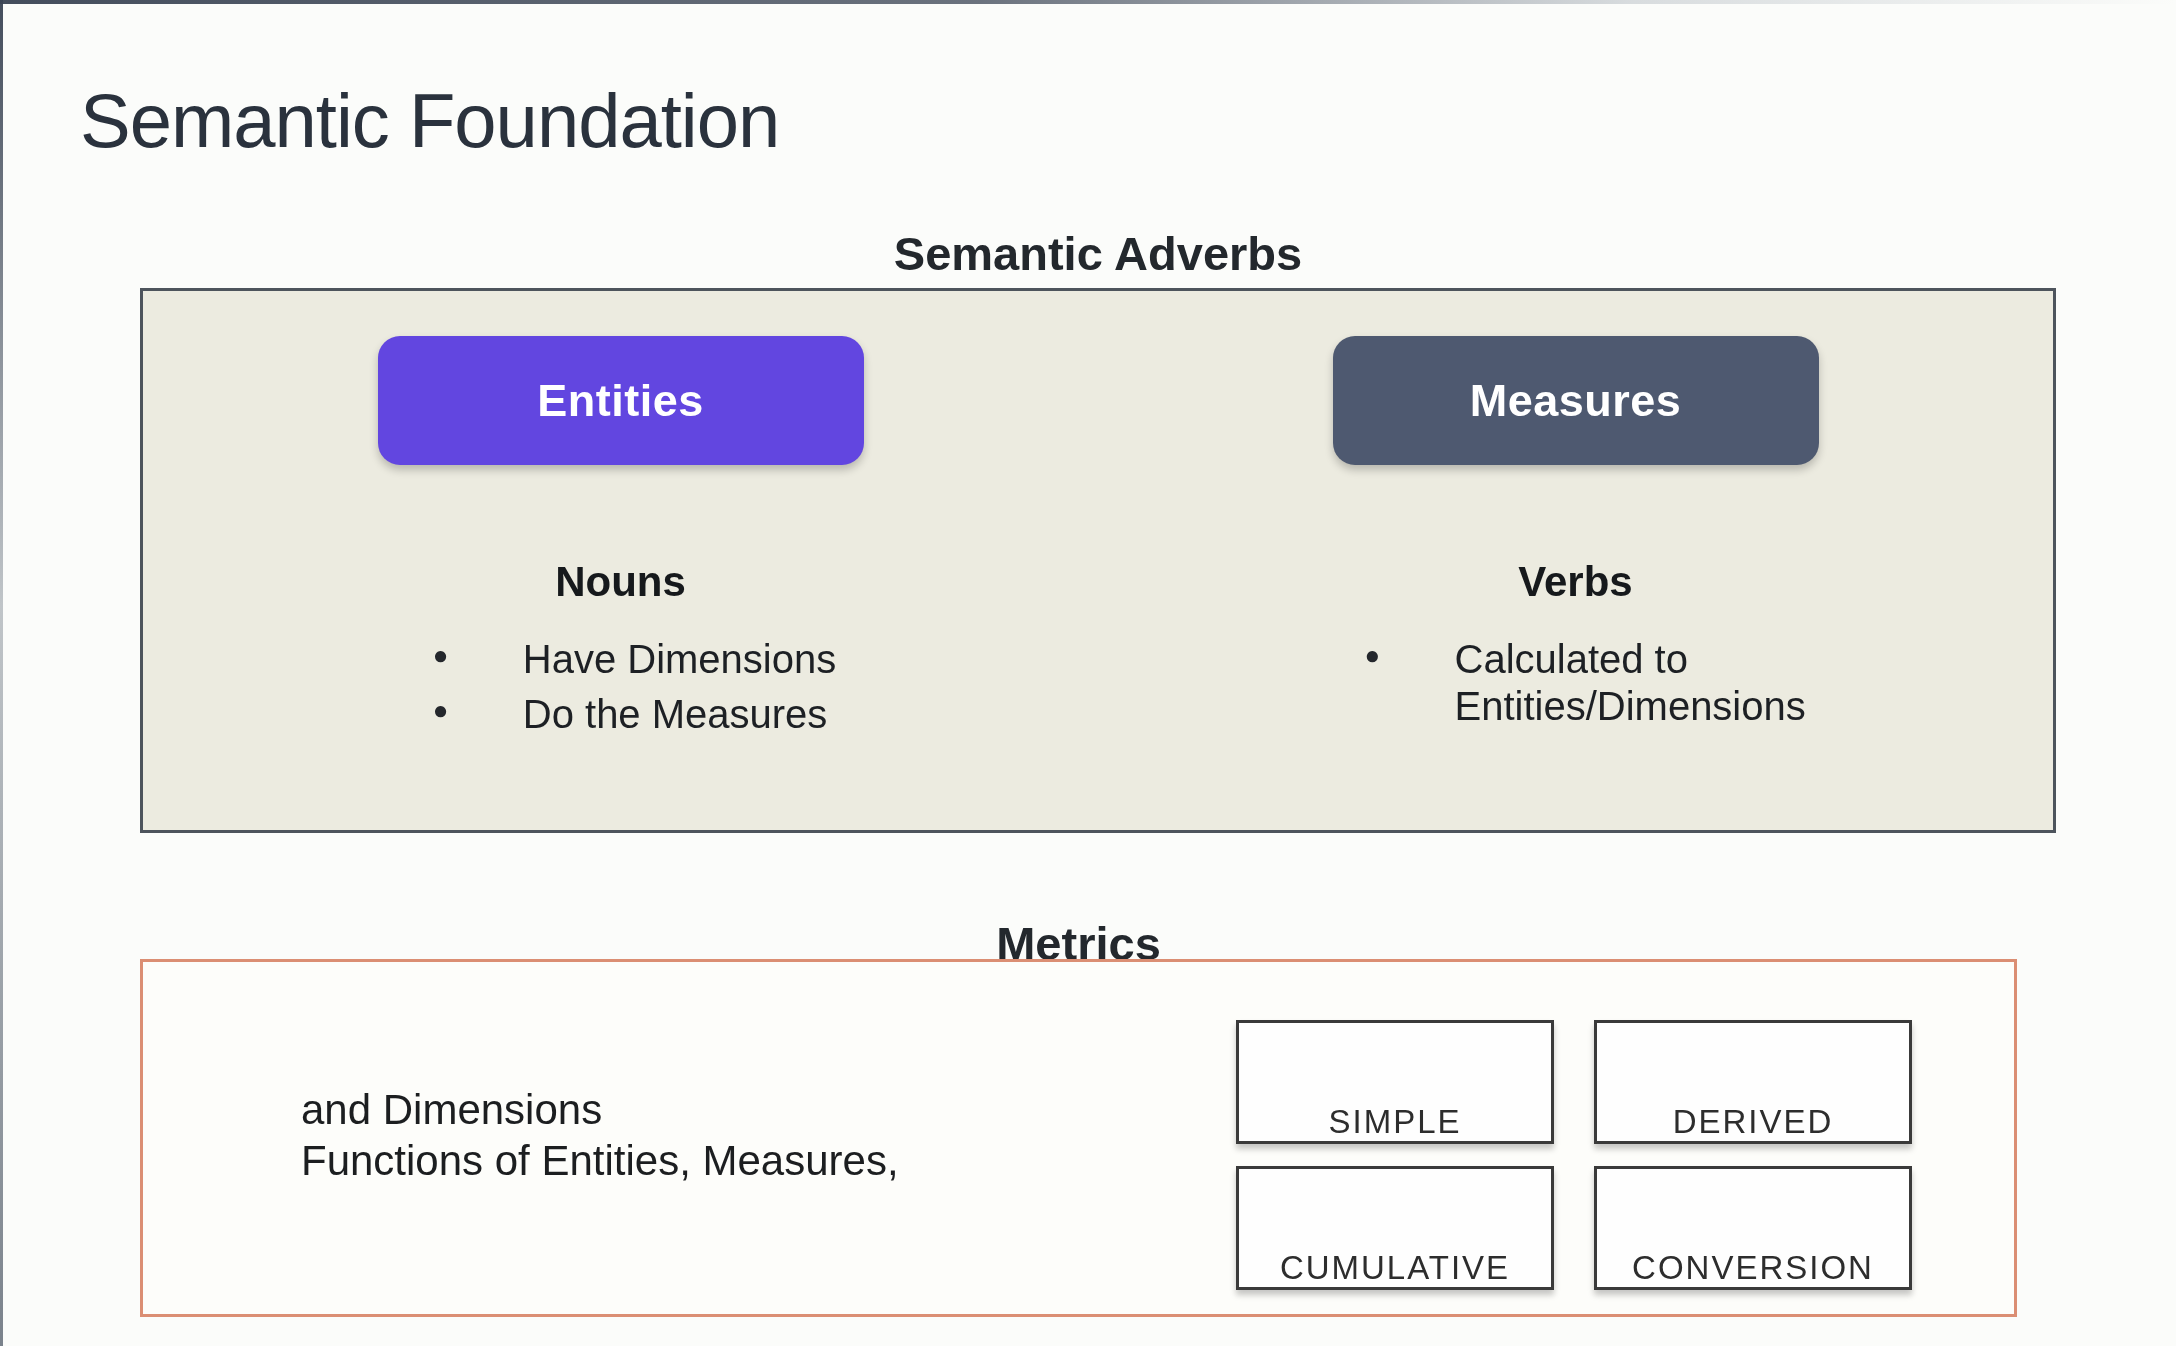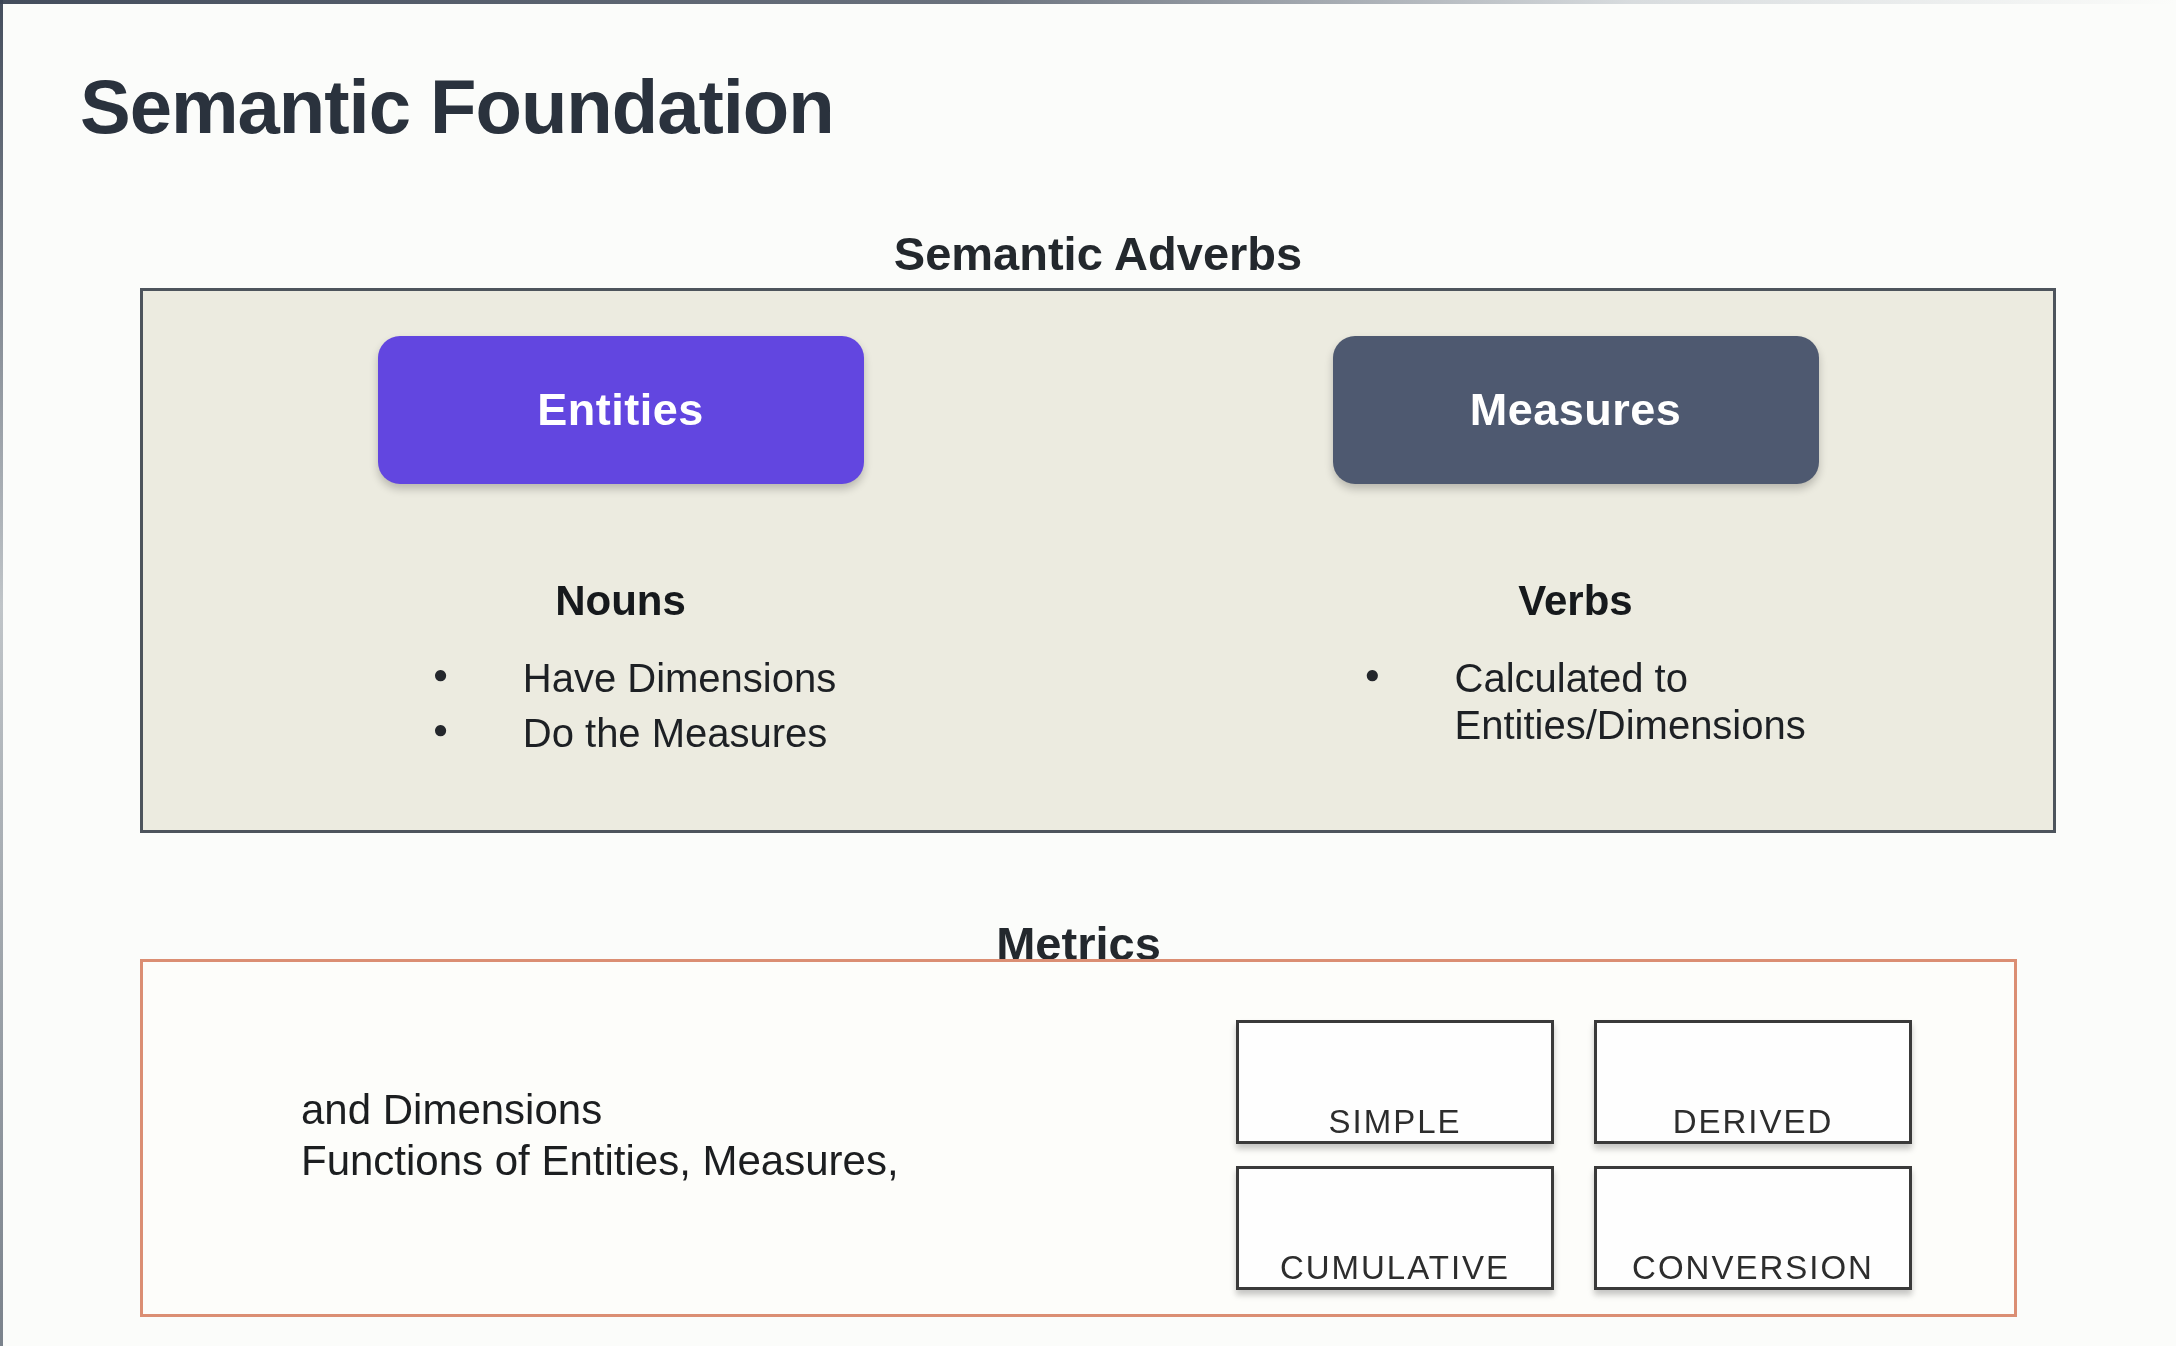--- a/index.html
+++ b/index.html
@@ -10,37 +10,37 @@
     color:#22282e;
   }
   
   .frame{position:absolute;inset:0;pointer-events:none;z-index:50;}
   .frame .top{position:absolute;left:0;top:0;width:100%;height:4px;
     background:linear-gradient(to right,rgba(58,68,84,.95) 0%,rgba(58,68,84,.75) 45%,rgba(150,160,170,.35) 75%,rgba(255,255,255,0) 100%);}
   .frame .left{position:absolute;left:0;top:0;width:3px;height:100%;
     background:linear-gradient(to bottom,rgba(58,68,84,.95) 0%,rgba(120,130,140,.45) 45%,rgba(90,100,112,.8) 100%);}
 
   .page-title{
-    position:absolute;left:80px;top:63px;
-    font-size:76px;font-weight:700;letter-spacing:-1px;color:#2a323d;
+    position:absolute;left:80px;top:77px;
+    font-size:76px;font-weight:400;letter-spacing:-1px;color:#2a323d;
   }
 
   
   .sm-heading{
     position:absolute;left:140px;top:226px;width:1916px;
     text-align:center;font-size:47px;font-weight:700;color:#23282d;
   }
   .sm-panel{
     position:absolute;left:140px;top:288px;width:1916px;height:545px;
     box-sizing:border-box;background:#ecebe0;border:3px solid #4d545c;
     display:flex;flex-direction:row;
   }
   .sm-col{flex:1 1 0;display:flex;flex-direction:column;align-items:center;padding-top:45px;}
   .pill{
-    width:486px;height:148px;border-radius:22px;
+    width:486px;height:129px;border-radius:22px;
     display:flex;align-items:center;justify-content:center;
     box-shadow:0 5px 9px rgba(0,0,0,.22);
   }
   .pill-label{font-size:45px;font-weight:700;color:#ffffff;letter-spacing:.5px;}
   .category{margin-top:95px;font-size:42px;font-weight:700;color:#16191c;line-height:1.05;}
   .example{margin-top:4px;font-size:38px;color:#95948b;line-height:1.1;}
   ul.bullets{
     list-style:none;margin:32px 0 0 0;padding:0;
     font-size:40px;color:#1d2024;line-height:1.18;text-align:left;
   }

